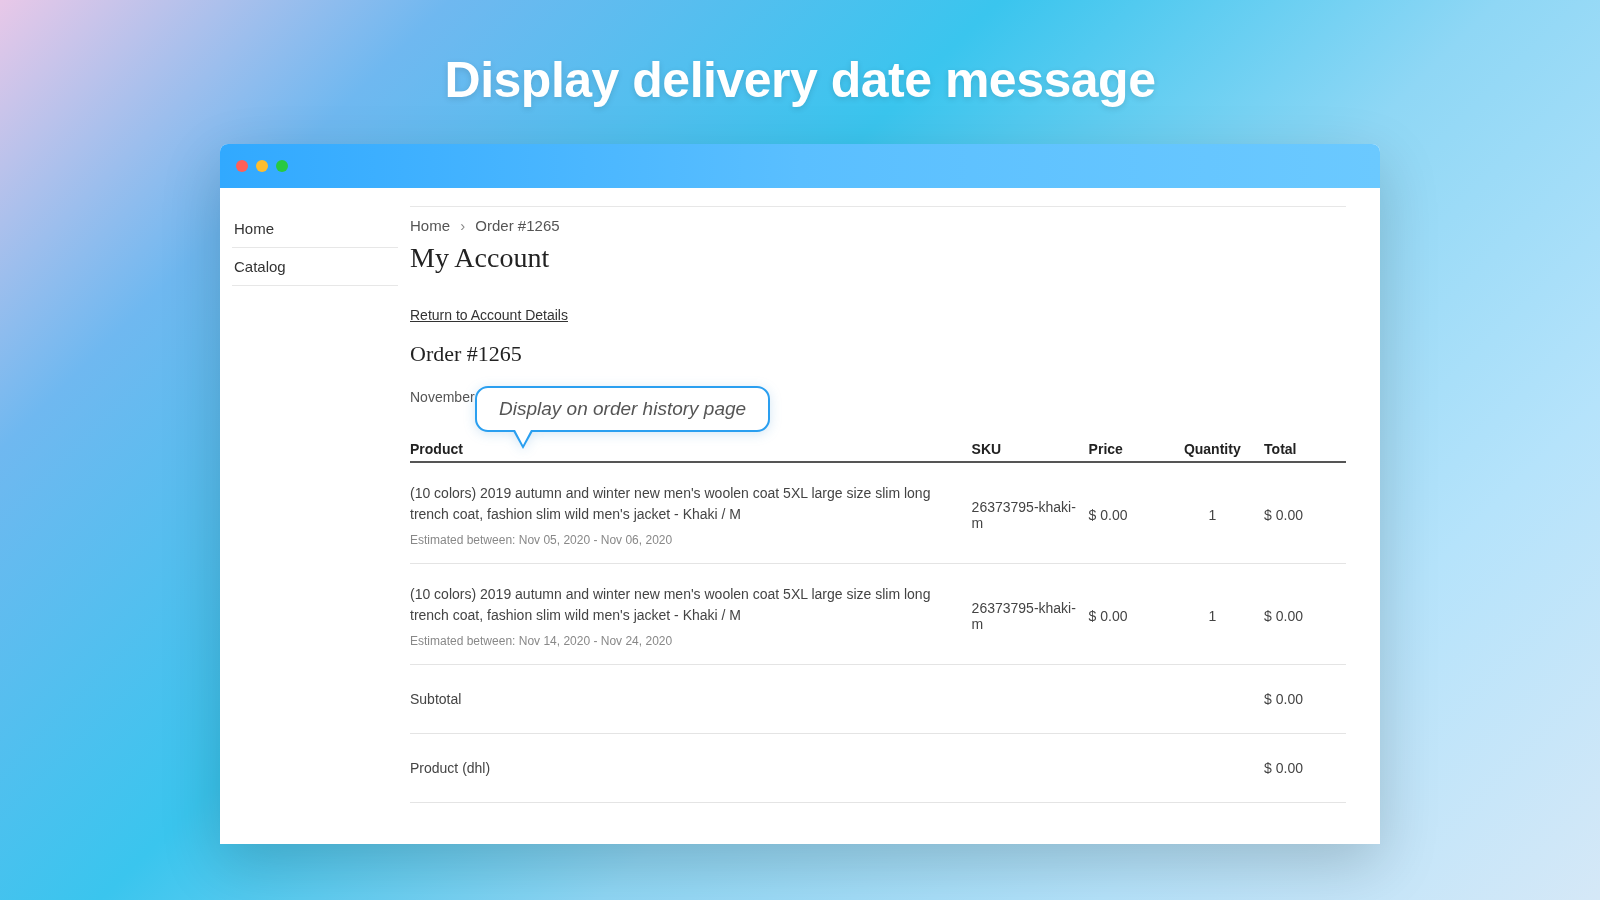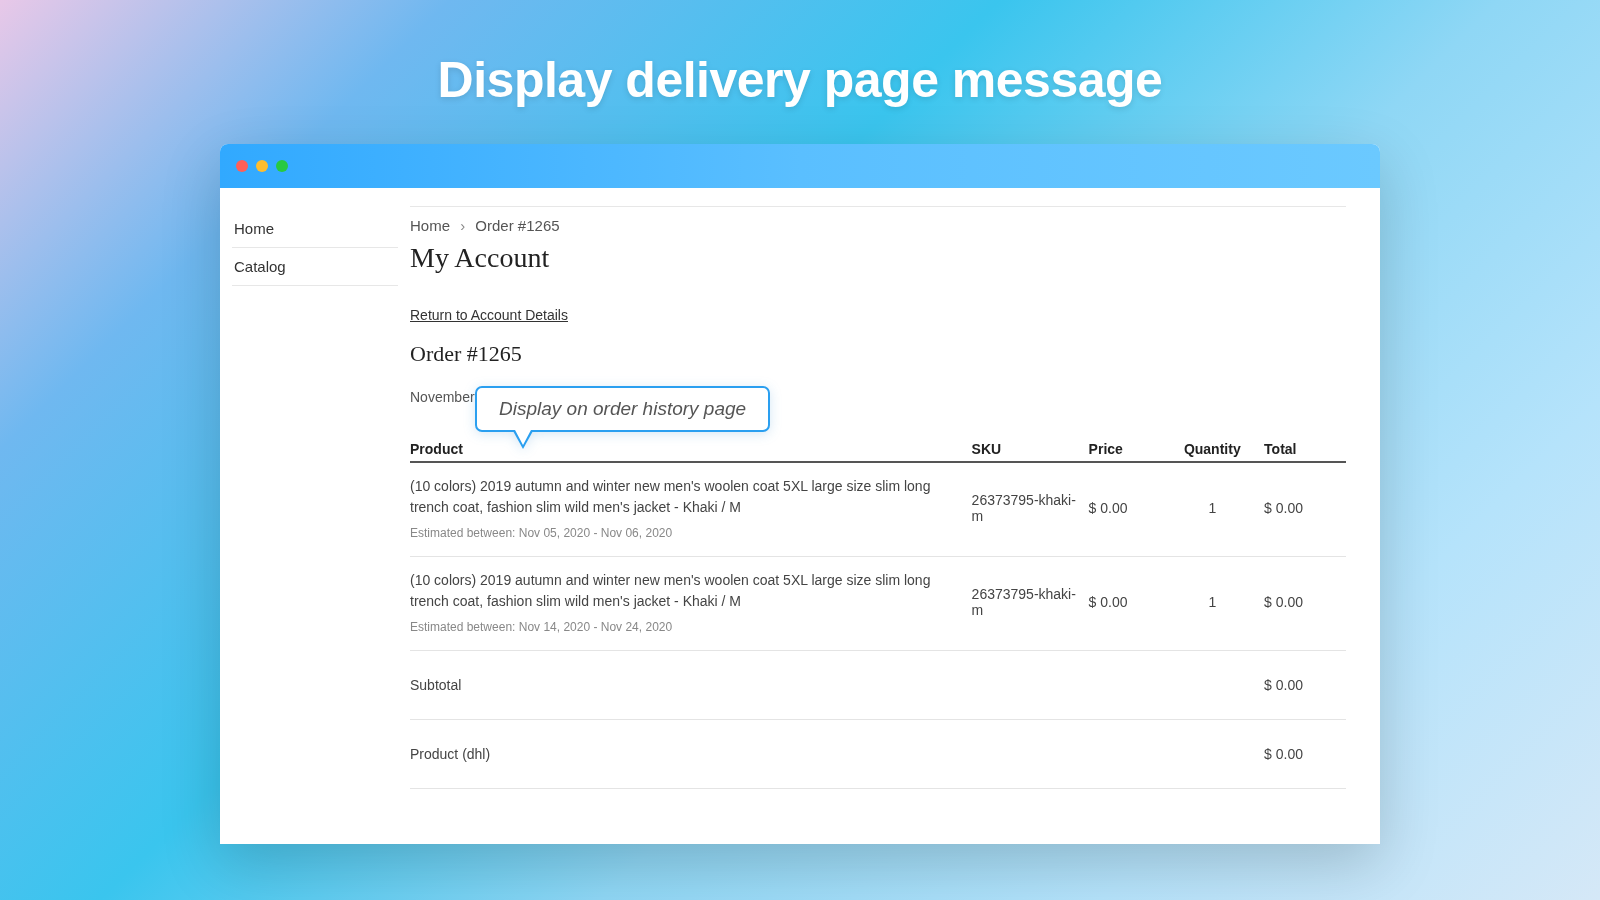--- a/index.html
+++ b/index.html
@@ -107,21 +107,21 @@
   table.order thead th {
     text-align: left;
     font-weight: 700;
     color: #222;
     padding: 14px 10px 4px 0;
     border-bottom: 2px solid #555;
   }
   table.order thead th.right, table.order td.right { text-align: left; }
   table.order thead th.center, table.order td.center { text-align: center; }
   table.order tbody td {
-    padding: 13px 10px 16px 0;
+    padding: 20px 10px 16px 0;
     border-bottom: 1px solid #e4e4e4;
     vertical-align: middle;
   }
   table.order tbody tr.summary td {
     padding: 26px 10px 26px 0;
   }
   .prod-col { width: 480px; }
   .sku-col { width: 100px; }
   .price-col { width: 70px; }
   .qty-col { width: 80px; }
@@ -135,21 +135,21 @@
   .callout {
     position: absolute;
     left: 65px;
     top: 198px;
     z-index: 10;
     filter: drop-shadow(0 2px 6px rgba(15,120,200,0.18));
   }
   .callout-box {
     background: #fff;
     border: 2px solid #2a9ff0;
-    border-radius: 7px;
+    border-radius: 13px;
     padding: 10px 22px;
     font-style: italic;
     color: #555;
     font-size: 19px;
   }
   .callout-tail {
     position: absolute;
     bottom: -17px;
     left: 38px;
     width: 0; height: 0;
@@ -164,21 +164,21 @@
     width: 0; height: 0;
     border-left: 8px solid transparent;
     border-right: 8px solid transparent;
     border-top: 15px solid #fff;
   }
 </style>
 </head>
 <body>
 
 <div class="promo-title">
-  <span>Display delivery page message</span><br>
+  <span>Display delivery date message</span><br>
 </div>
 
 <div class="browser">
   <div class="titlebar">
     <div class="dot red"></div>
     <div class="dot yellow"></div>
     <div class="dot green"></div>
   </div>
   <div class="content">
 

